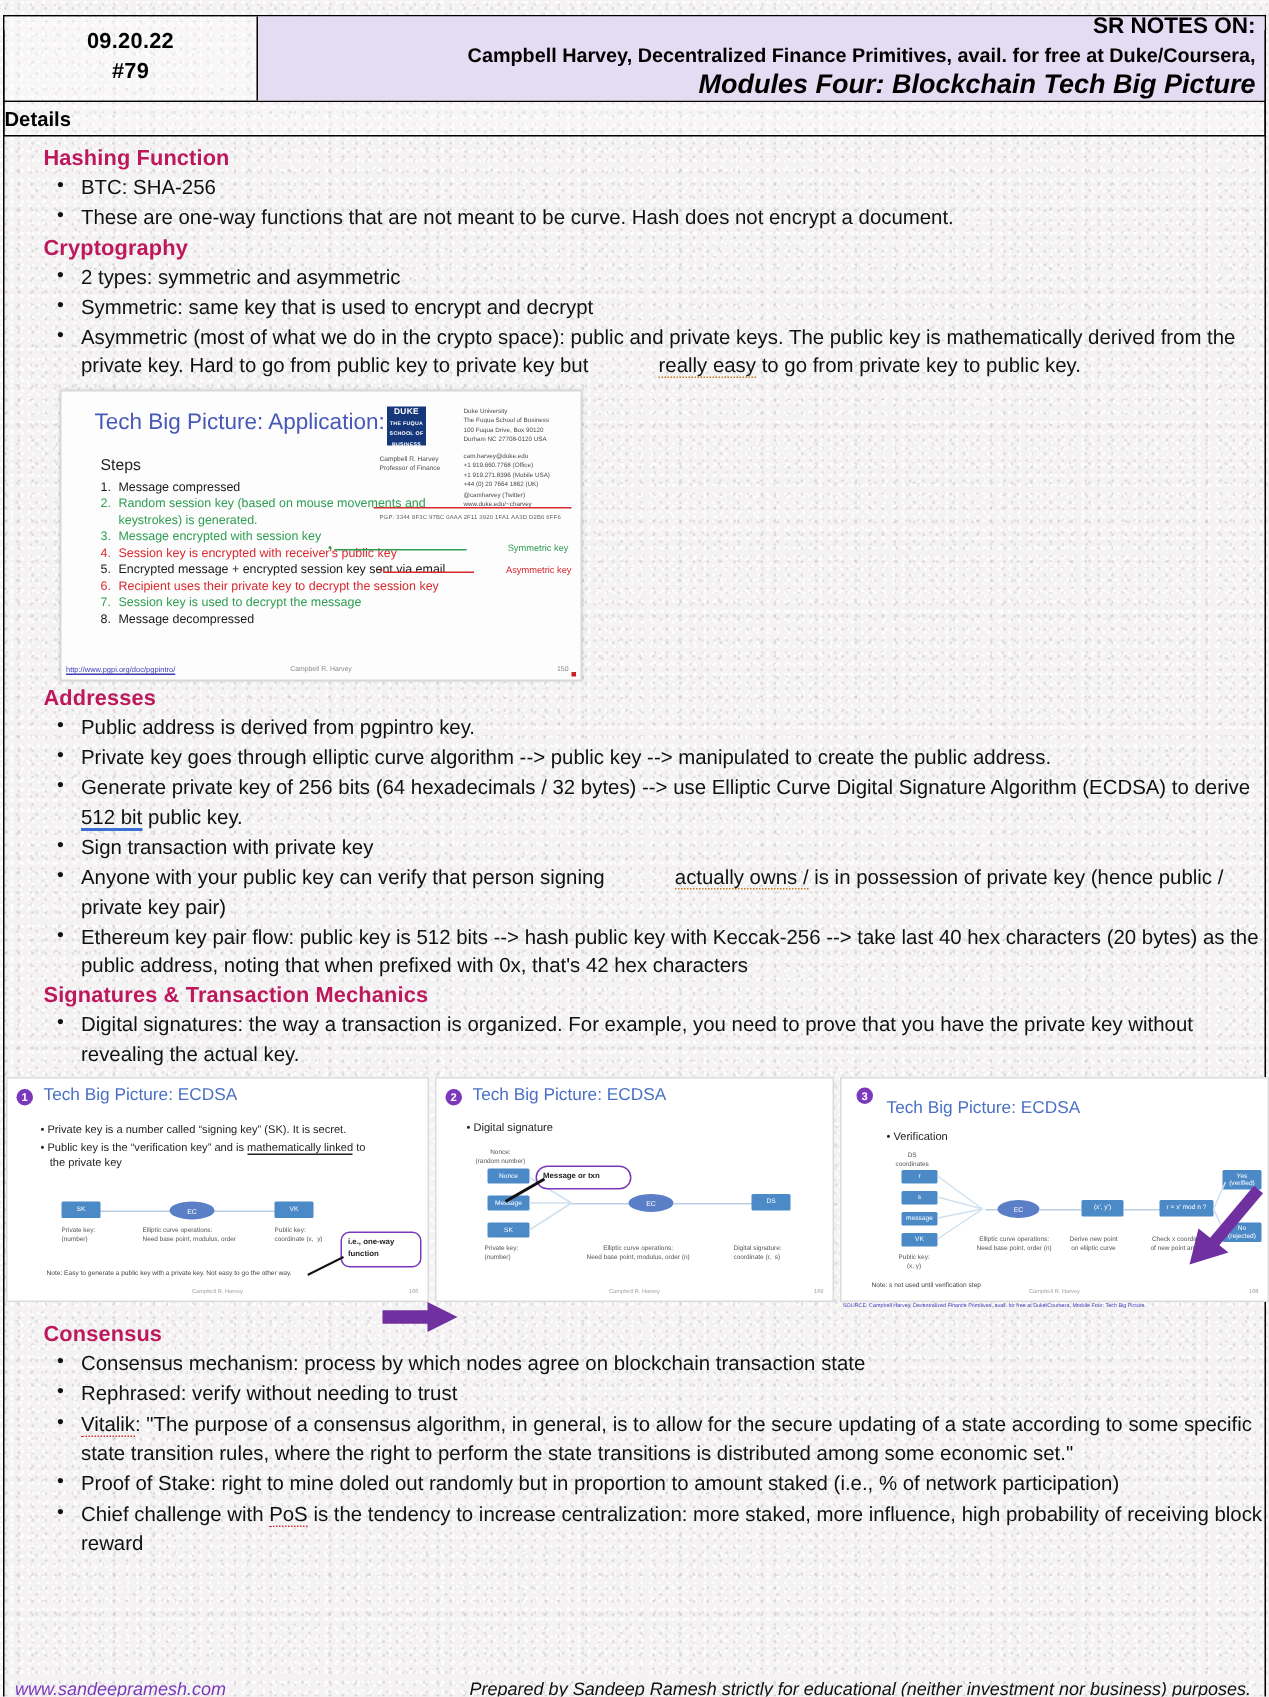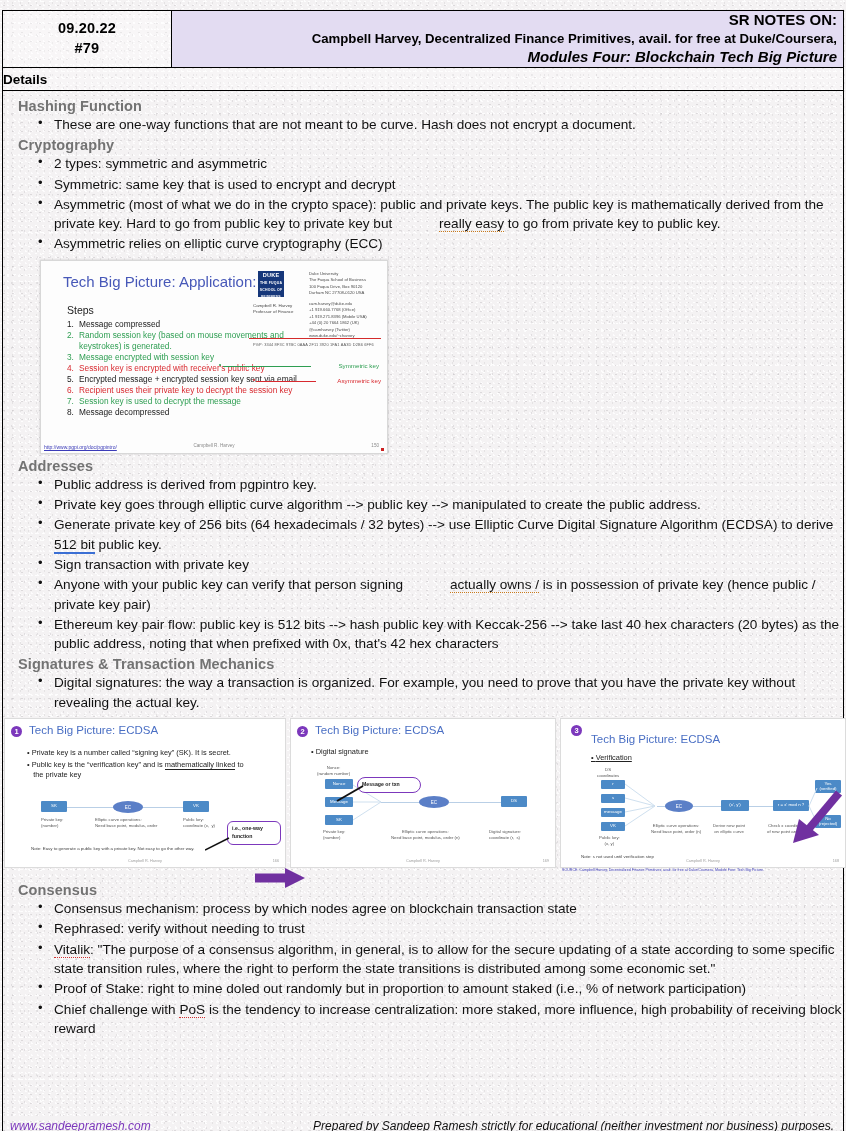--- a/index.html
+++ b/index.html
@@ -37,34 +37,34 @@
     background:rgba(255,255,255,.35);
   }
   .datebox span{line-height:1.35;}
   .titlebox{
     flex:1;background:#e3dcf2;padding:2px 6px 2px 8px;box-sizing:border-box;
     display:flex;flex-direction:column;justify-content:center;align-items:flex-end;
     text-align:right;
   }
   .t1{font-weight:bold;font-size:15px;line-height:1.25;color:#000;}
   .t2{font-weight:bold;font-size:13.2px;line-height:1.3;color:#000;}
-  .t3{font-weight:bold;font-style:italic;font-size:15px;line-height:1.3;color:#000;}
+  .t3{font-weight:bold;font-style:italic;font-size:18px;line-height:1.3;color:#000;}
 
   .detailsbar{
     margin:0 2px;border:1.6px solid #000;border-top:none;height:22px;
     display:flex;align-items:center;justify-content:flex-start;
     font-weight:bold;font-size:13.5px;color:#000;
     background:rgba(255,255,255,.25);
   }
 
   
   .content{margin:0 2px;padding:4px 0 0 0;}
   .sec-head{
-    color:#737373;font-weight:bold;font-size:14.5px;
-    margin:3px 0 1px 16px;letter-spacing:.1px;
+    color:#be185d;font-weight:bold;font-size:14.5px;
+    margin:3px 0 1px 27px;letter-spacing:.1px;
   }
   ul.bul{margin:0 0 0 34px;padding:0;list-style:none;}
   ul.bul li{
     position:relative;padding-left:18px;margin:0 0 1px 0;
     font-size:13.6px;line-height:1.42;color:#111;
   }
   ul.bul li:before{
     content:"\2022";position:absolute;left:2px;top:-1px;font-size:13px;color:#111;
   }
   .u-dot{border-bottom:1.6px dotted #c97b1e;margin-left:43px;}
@@ -167,29 +167,29 @@
   </div>
 
   <div class="detailsbar">
     <span>Details</span>
   </div>
 
   <div class="content">
 
     <div class="sec-head">Hashing Function</div>
     <ul class="bul">
+      <li>BTC: SHA-256</li>
       <li>These are one-way functions that are not meant to be curve.  Hash does not encrypt a document.</li>
     </ul>
 
     <div class="sec-head">Cryptography</div>
     <ul class="bul">
       <li>2 types: symmetric and asymmetric</li>
       <li>Symmetric: same key that is used to encrypt and decrypt</li>
       <li>Asymmetric (most of what we do in the crypto space): public and private keys.  The public key is mathematically derived from the private key.  Hard to go from public key to private key but <span class="u-dot">really easy</span> to go from private key to public key.</li>
-      <li>Asymmetric relies on elliptic curve cryptography (ECC)</li>
     </ul>
 
     <div class="slide1">
       <div class="s1-title">Tech Big Picture: Application:</div>
 
       <div class="duke">DUKE<br><span style="font-size:3.5px;">THE FUQUA<br>SCHOOL OF<br>BUSINESS</span></div>
       <div class="duke-name">Campbell R. Harvey<br>Professor of Finance</div>
       <div class="duke-addr">Duke University<br>The Fuqua School of Business<br>100 Fuqua Drive, Box 90120<br>Durham NC 27708-0120 USA</div>
       <div class="duke-contact">cam.harvey@duke.edu<br>+1 919.660.7768 (Office)<br>+1 919.271.8396 (Mobile USA)<br>+44 (0) 20 7664 1862 (UK)<br>@camharvey (Twitter)<br>www.duke.edu/~charvey</div>
       <div class="duke-rule"></div>
@@ -317,21 +317,21 @@
         <div class="cap" style="left:100px;top:110px;text-align:center;">Elliptic curve operations:<br>Need base point, modulus, order (n)</div>
         <div class="cap" style="left:198px;top:110px;">Digital signature:<br>coordinate (r,&nbsp; s)</div>
 
         <div class="pfoot">Campbell R. Harvey</div>
         <div class="ppg">169</div>
       </div>
 
       <div class="panel p3">
         <div class="badge" style="left:10px;top:6px;">3</div>
         <div class="p-title" style="left:30px;top:14px;">Tech Big Picture: ECDSA</div>
-        <div class="p-bul" style="left:30px;top:34px;text-decoration:underline;">• <span>Verification</span></div>
+        <div class="p-bul" style="left:30px;top:34px;">• <span>Verification</span></div>
 
         <div class="cap" style="left:36px;top:48px;text-align:center;">DS<br>coordinates</div>
         <div class="box" style="left:40px;top:61px;width:24px;height:9px;">r</div>
         <div class="box" style="left:40px;top:75px;width:24px;height:9px;">s</div>
         <div class="box" style="left:40px;top:89px;width:24px;height:9px;">message</div>
         <div class="box" style="left:40px;top:103px;width:24px;height:9px;">VK</div>
 
         <svg style="position:absolute;left:62px;top:62px;" width="36" height="52">
           <line x1="2" y1="3" x2="32" y2="25" stroke="#cfe0ef" stroke-width="1"></line>
           <line x1="2" y1="17" x2="32" y2="25" stroke="#cfe0ef" stroke-width="1"></line>

